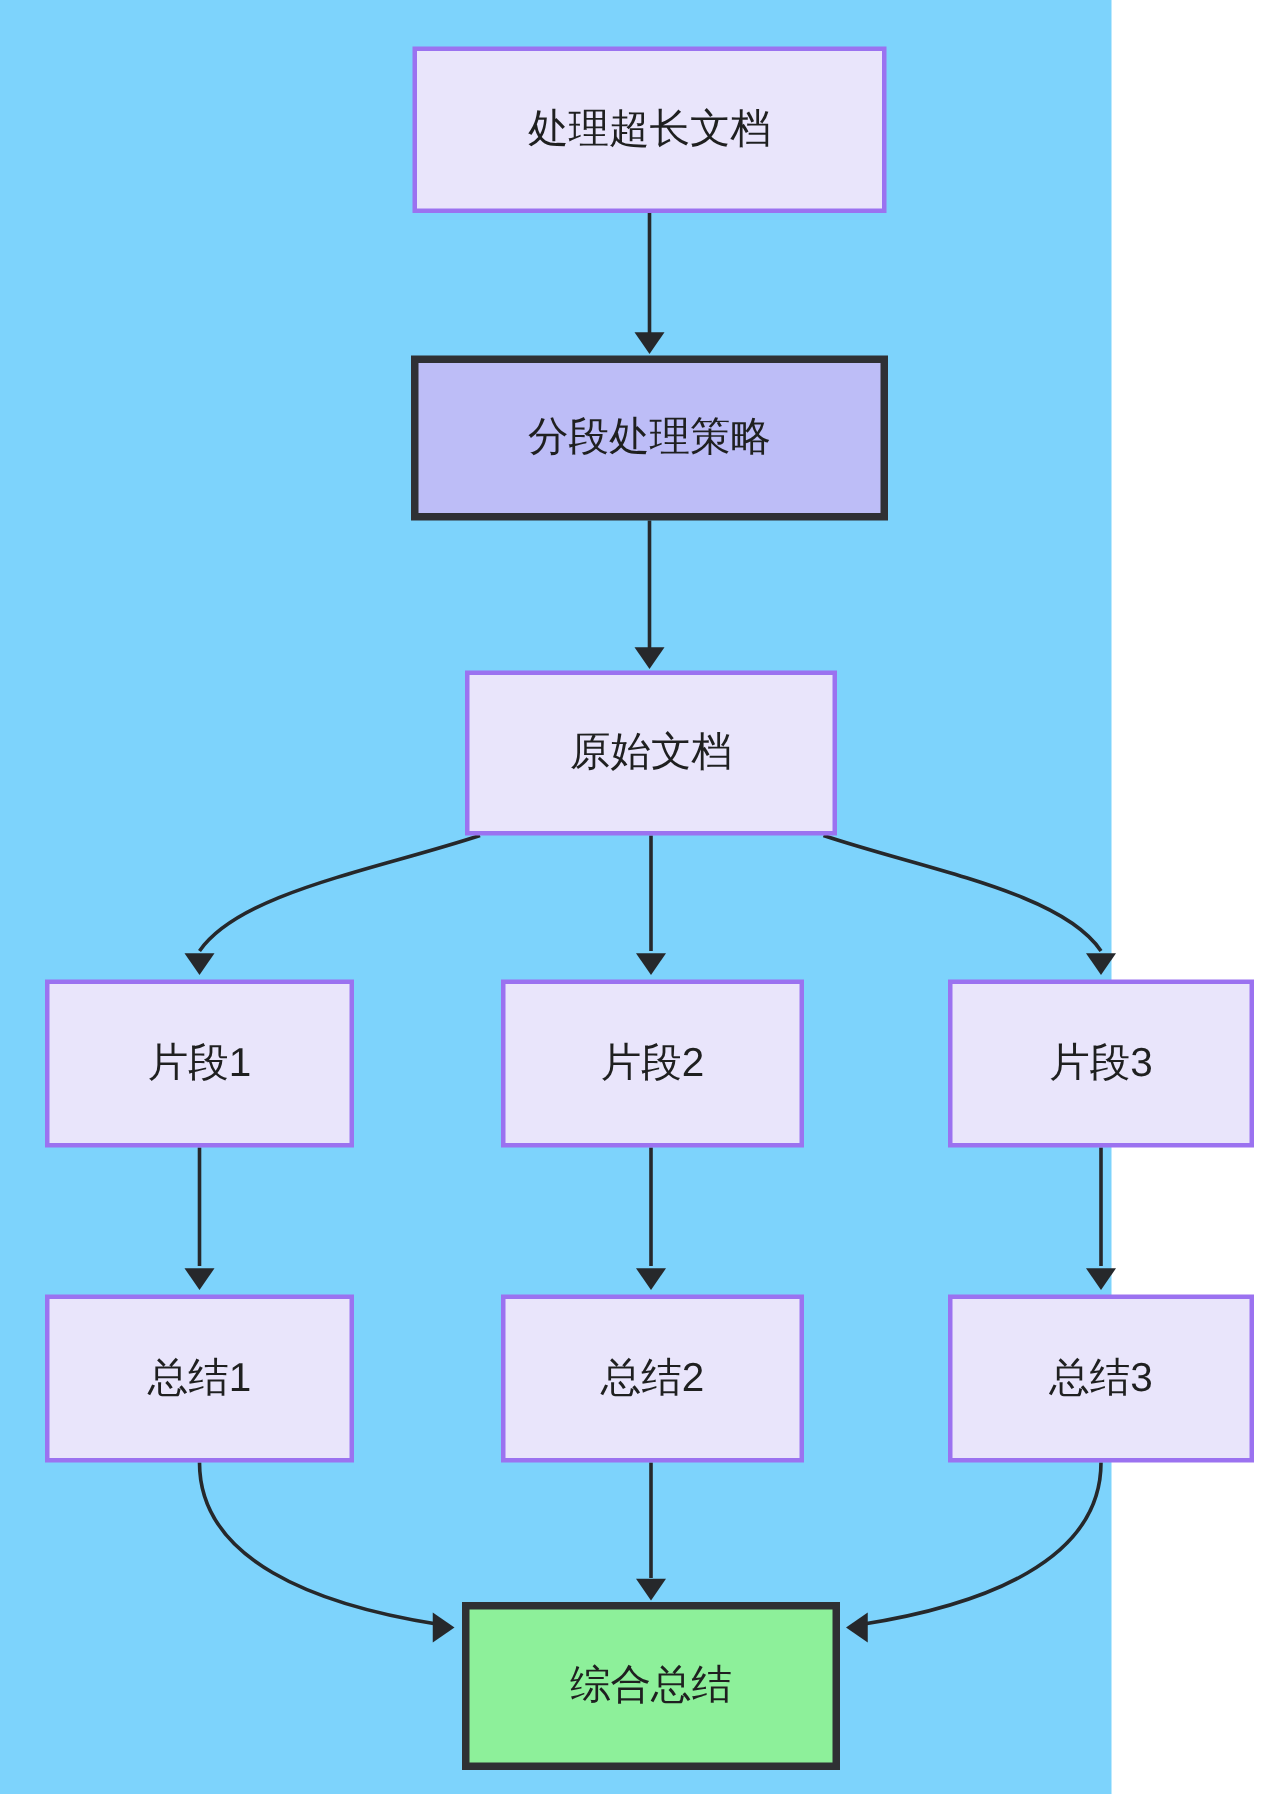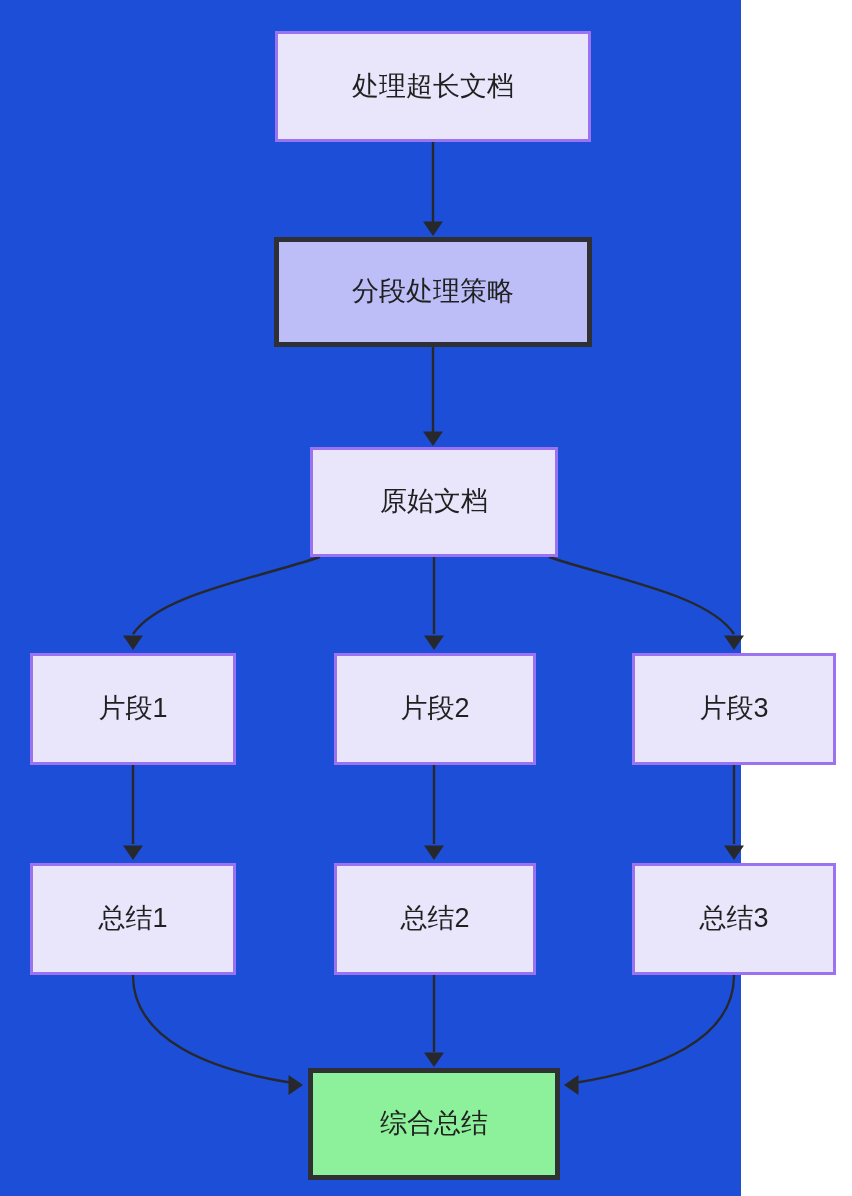--- a/index.html
+++ b/index.html
@@ -10,21 +10,21 @@
   body {
     width: 852px;
     height: 1196px;
     font-family: "Liberation Sans", "DejaVu Sans", sans-serif;
     overflow: hidden;
   }
   #flowchart-root {
     position: relative;
     width: 741px;
     height: 1196px;
-    background: #1d4ed8;
+    background: #7dd3fc;
   }
   svg.flow-svg {
     position: absolute;
     top: 0;
     left: 0;
     width: 852px;
     height: 1196px;
   }
   .node-rect {
     stroke-linejoin: miter;

